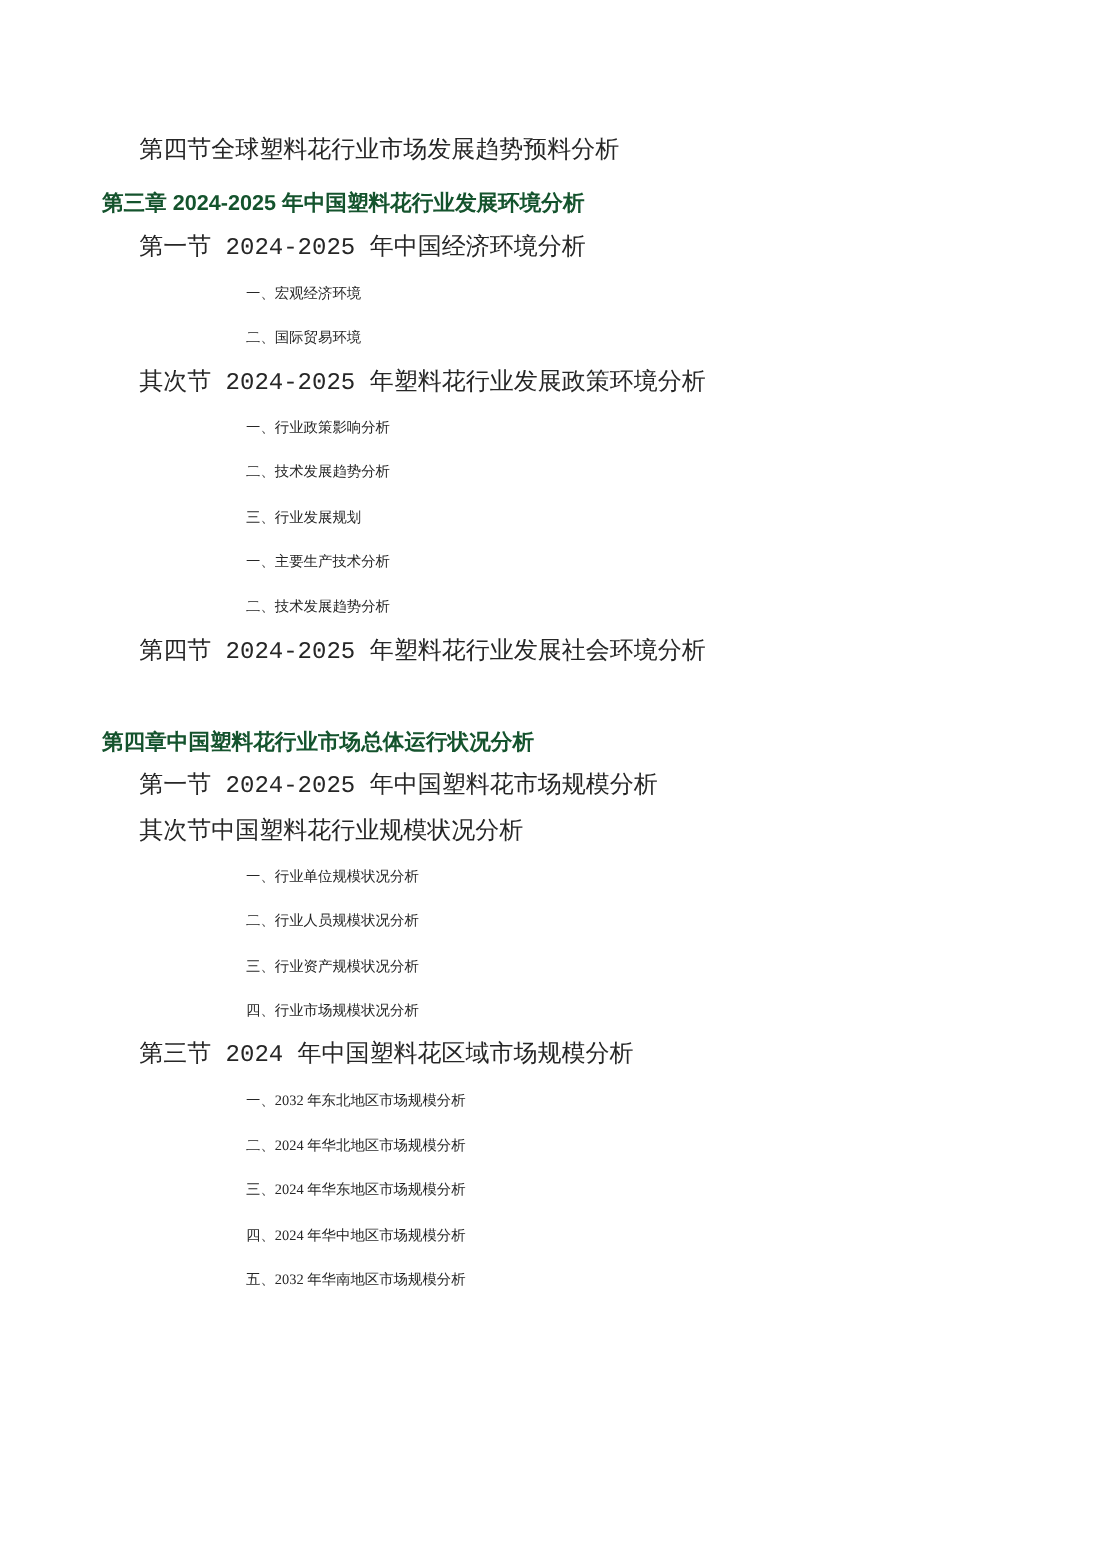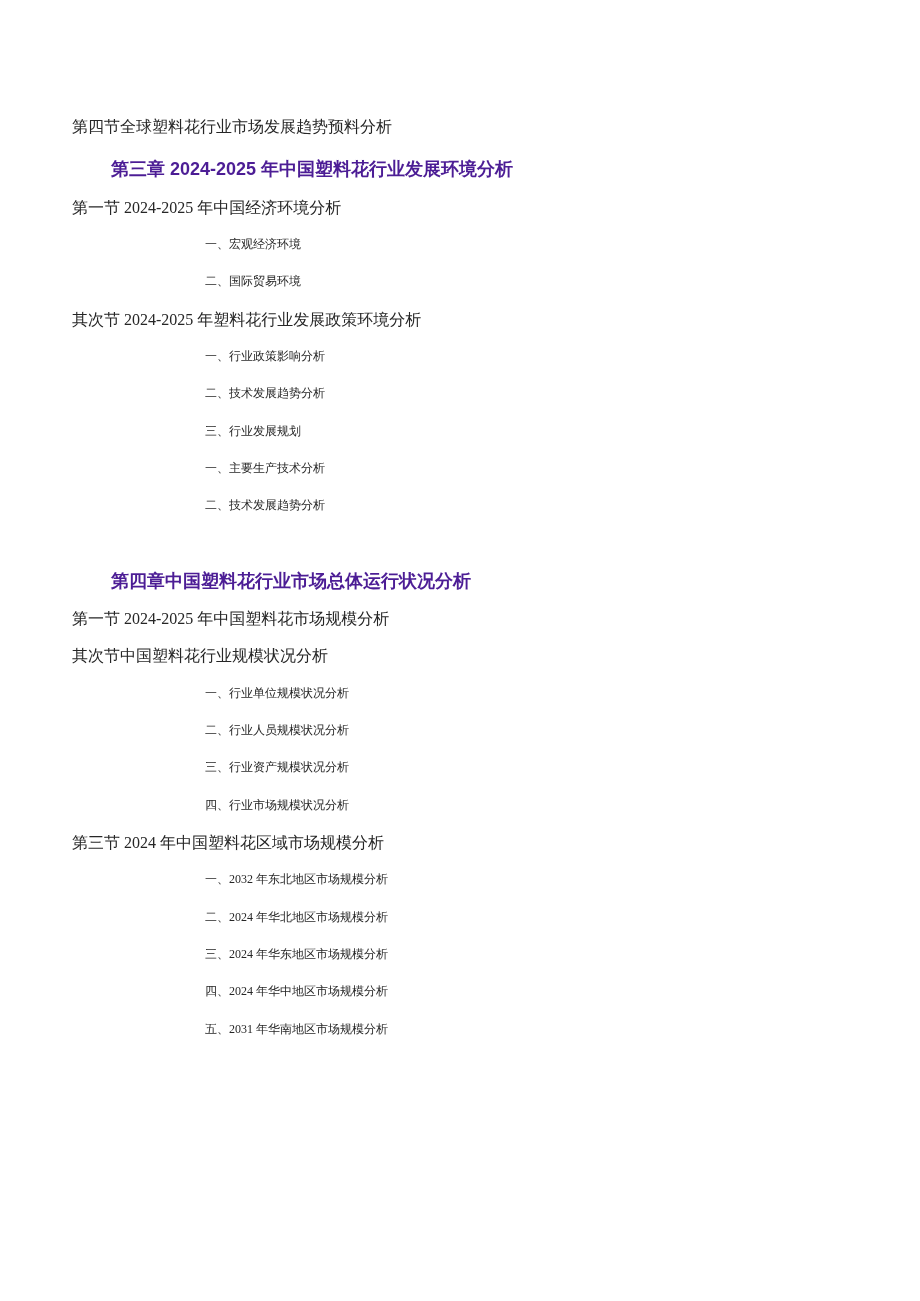--- a/index.html
+++ b/index.html
@@ -18,37 +18,37 @@
   }
   .toc-line {
     margin: 0;
     height: 37.33px;
     line-height: 37.33px;
     white-space: pre;
     color: #262626;
     -webkit-font-smoothing: antialiased;
   }
   .toc-line.section {
-    padding-left: 72px;
-    font-family: Liberation Serif, serif;
-    font-size: 16px;
+    padding-left: 116px;
+    font-family: Liberation Mono, monospace;
+    font-size: 20px;
     font-weight: normal;
   }
   .toc-line.item {
     padding-left: 205px;
     font-family: "Liberation Serif", "DejaVu Serif", serif;
     font-size: 12px;
     font-weight: normal;
   }
   .toc-line.chapter {
-    padding-left: 111px;
+    padding-left: 85px;
     font-family: "Liberation Sans", "DejaVu Sans", sans-serif;
     font-size: 18px;
     font-weight: bold;
-    color: #4c1d95;
+    color: #14532d;
     margin-top: 6px;
   }
   .toc-line.gap-before {
     margin-top: 38px;
   }
 </style>
 </head>
 <body>
 
 <main class="page">
@@ -57,27 +57,28 @@
       <p class="toc-line chapter">第三章 2024-2025 年中国塑料花行业发展环境分析</p>
       <p class="toc-line section">第一节 2024-2025 年中国经济环境分析</p>
       <p class="toc-line item">一、宏观经济环境</p>
       <p class="toc-line item">二、国际贸易环境</p>
       <p class="toc-line section">其次节 2024-2025 年塑料花行业发展政策环境分析</p>
       <p class="toc-line item">一、行业政策影响分析</p>
       <p class="toc-line item">二、技术发展趋势分析</p>
       <p class="toc-line item">三、行业发展规划</p>
       <p class="toc-line item">一、主要生产技术分析</p>
       <p class="toc-line item">二、技术发展趋势分析</p>
+      <p class="toc-line section">第四节 2024-2025 年塑料花行业发展社会环境分析</p>
       <p class="toc-line chapter gap-before">第四章中国塑料花行业市场总体运行状况分析</p>
       <p class="toc-line section">第一节 2024-2025 年中国塑料花市场规模分析</p>
       <p class="toc-line section">其次节中国塑料花行业规模状况分析</p>
       <p class="toc-line item">一、行业单位规模状况分析</p>
       <p class="toc-line item">二、行业人员规模状况分析</p>
       <p class="toc-line item">三、行业资产规模状况分析</p>
       <p class="toc-line item">四、行业市场规模状况分析</p>
       <p class="toc-line section">第三节 2024 年中国塑料花区域市场规模分析</p>
       <p class="toc-line item">一、2032 年东北地区市场规模分析</p>
       <p class="toc-line item">二、2024 年华北地区市场规模分析</p>
       <p class="toc-line item">三、2024 年华东地区市场规模分析</p>
       <p class="toc-line item">四、2024 年华中地区市场规模分析</p>
-      <p class="toc-line item">五、2031 年华南地区市场规模分析</p>
+      <p class="toc-line item">五、2032 年华南地区市场规模分析</p>
     </div>
 </main>
 
 </body></html>

